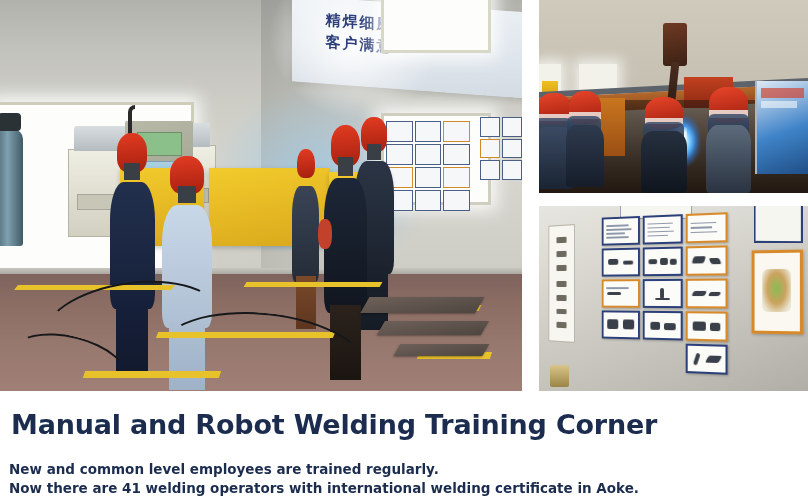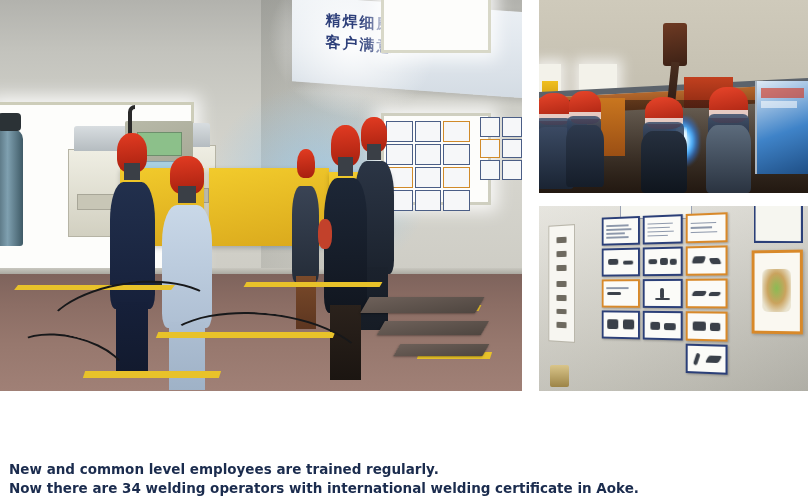--- a/index.html
+++ b/index.html
@@ -535,17 +535,18 @@
       </div>
 
       <div class="b-right-big">
         <div class="b-right-fig"></div>
       </div>
       <div class="b-floor-obj"></div>
     </div>
   </div>
 
   <div class="caption-area">
+    <div class="title">Manual and Robot Welding Training Corner</div>
     <div class="subtitle">New and common level employees are trained regularly.
-Now there are 34 welding operators with international welding certificate in Aoke.</div>
+Now there are 41 welding operators with international welding certificate in Aoke.</div>
   </div>
 
 </div>
 
 </body></html>

